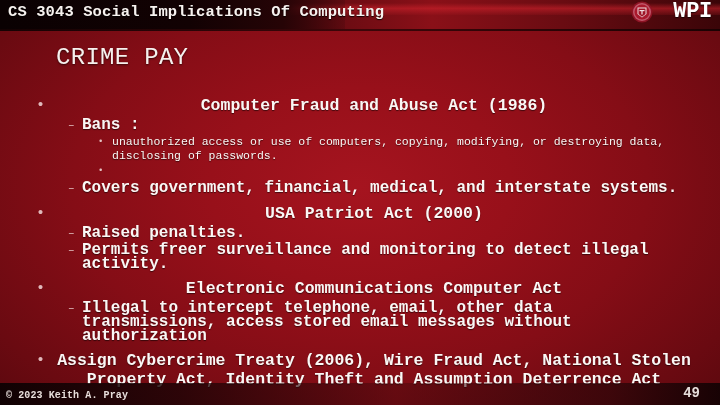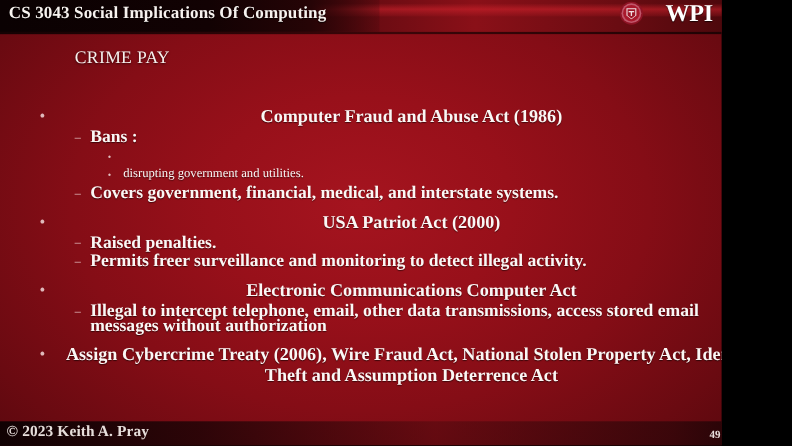--- a/index.html
+++ b/index.html
@@ -2,24 +2,24 @@
 <html><head>
 <meta charset="utf-8">
 <style>
   html, body {
     margin: 0;
     padding: 0;
     background: #000;
   }
   #slide {
     position: relative;
-    width: 656px;
+    width: 720px;
     height: 405px;
     overflow: hidden;
-    font-family: Liberation Serif, serif;
+    font-family: Liberation Mono, monospace;
     background: radial-gradient(ellipse 95% 110% at 50% 46%,
                 #a5141f 0%,
                 #98101a 22%,
                 #850d16 42%,
                 #6a0a11 62%,
                 #4c060b 82%,
                 #3a0407 100%);
     color: #ffffff;
   }
 
@@ -95,23 +95,23 @@
     font-weight: bold;
     color: #ffffff;
     letter-spacing: -0.3px;
     line-height: 22px;
     text-shadow: 0 1px 1px rgba(0,0,0,0.7);
   }
 
   
   .slide-title {
     position: absolute;
-    left: 68px;
+    left: 56px;
     top: 44px;
-    font-size: 16px;
+    font-size: 24px;
     color: #f6f1ee;
     letter-spacing: 0.3px;
     text-shadow: 0 1px 2px rgba(0,0,0,0.6);
   }
 
   
   .body {
     position: absolute;
     left: 36px;
     top: 88px;
@@ -186,30 +186,30 @@
     width: 720px;
     height: 22px;
     background: linear-gradient(to right,
        rgba(10,1,2,0.92) 0%, rgba(26,3,5,0.8) 25%,
        rgba(70,8,12,0.45) 55%, rgba(40,5,8,0.7) 85%, rgba(16,2,3,0.9) 100%);
   }
   .footer-left {
     position: absolute;
     left: 6px;
     bottom: 4px;
-    font-size: 14px;
+    font-size: 10px;
     font-weight: bold;
     color: #e7dedb;
     letter-spacing: 0.1px;
   }
   .footer-right {
     position: absolute;
-    right: 1px;
+    right: 20px;
     bottom: 4px;
-    font-size: 10px;
+    font-size: 14px;
     font-weight: bold;
     color: #e7dedb;
     margin-left: 46px;
   }
 </style>
 </head>
 <body>
 
 <div id="slide">
 
@@ -245,24 +245,24 @@
       <div class="row lvl1">
         <span class="bullet">•</span>
         <span class="txt">Computer Fraud and Abuse Act (1986)</span>
       </div>
       <div class="row lvl2">
         <span class="bullet">–</span>
         <span class="txt">Bans :</span>
       </div>
       <div class="row lvl3">
         <span class="bullet">•</span>
+        <span class="txt">unauthorized access or use of computers, copying, modifying, or destroying data, disclosing of passwords.</span>
       </div>
       <div class="row lvl3">
         <span class="bullet">•</span>
-        <span class="txt">disrupting government and utilities.</span>
       </div>
       <div class="row lvl2">
         <span class="bullet">–</span>
         <span class="txt">Covers government, financial, medical, and interstate systems.</span>
       </div>
     </div>
 
     <div class="block">
       <div class="row lvl1">
         <span class="bullet">•</span>

